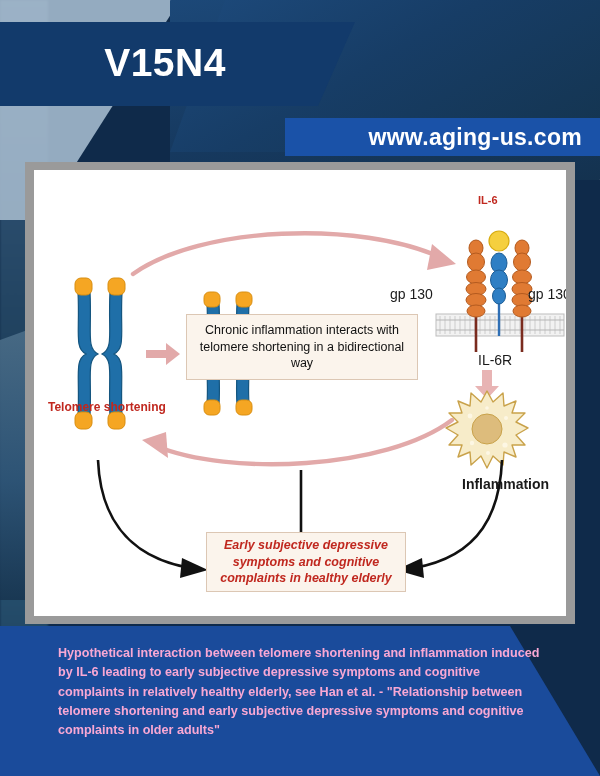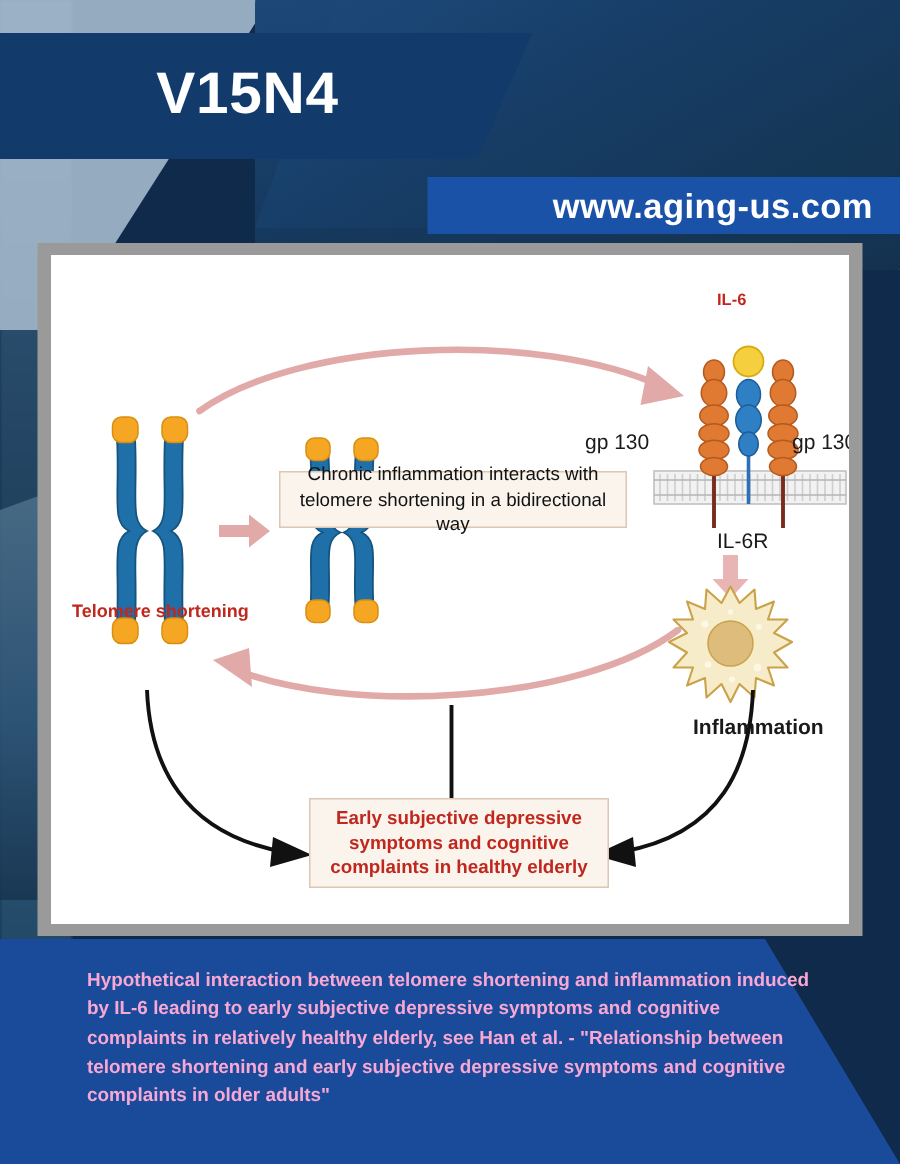--- a/index.html
+++ b/index.html
@@ -197,21 +197,21 @@
     <svg width="340" height="60" style="position:absolute;left:96px;top:58px;">
       <path d="M3,46 C70,-2 230,-8 312,30" stroke="#e2a9a9" stroke-width="4.4" fill="none" stroke-linecap="round"></path>
       <path d="M302,16 L326,36 L297,42 Z" fill="#e2a9a9"></path>
     </svg>
 
     <svg width="320" height="62" style="position:absolute;left:102px;top:248px;">
       <path d="M316,2 C250,52 92,58 20,28" stroke="#e2a9a9" stroke-width="4.4" fill="none" stroke-linecap="round"></path>
       <path d="M30,14 L6,22 L32,40 Z" fill="#e2a9a9"></path>
     </svg>
 
-    <div class="info-box" style="left:152px;top:144px;width:232px;height:38px;padding:4px 10px;">
+    <div class="info-box" style="left:152px;top:144px;width:232px;height:66px;padding:4px 10px;">
       <div class="txt">Chronic inflammation interacts with telomere shortening in a bidirectional way</div>
     </div>
 
     <div class="label-red" style="left:444px;top:24px;font-size:11px;">IL-6</div>
 
     <svg width="150" height="130" style="position:absolute;left:390px;top:58px;">
 
       <rect x="12" y="86" width="128" height="22" fill="#f2f2f2" stroke="#bdbdbd" stroke-width="1"></rect>
       <g stroke="#cfcfcf" stroke-width="1.1">
         <line x1="16" y1="88" x2="16" y2="106"></line>
@@ -312,21 +312,21 @@
     <svg width="22" height="90" style="position:absolute;left:256px;top:300px;">
       <line x1="11" y1="0" x2="11" y2="68" stroke="#111" stroke-width="2.6"></line>
       <path d="M3,64 L11,86 L19,64 Z" fill="#111"></path>
     </svg>
 
     <svg width="120" height="130" style="position:absolute;left:356px;top:288px;">
       <path d="M112,2 C110,52 92,98 24,110" stroke="#111" stroke-width="2.6" fill="none"></path>
       <path d="M32,100 L6,112 L34,120 Z" fill="#111"></path>
     </svg>
 
-    <div class="info-box red-box" style="left:172px;top:362px;width:200px;height:60px;padding:16px 8px;">
+    <div class="info-box red-box" style="left:172px;top:362px;width:200px;height:60px;padding:16px 8px;font-style:italic;">
       <div class="txt">Early subjective depressive symptoms and cognitive complaints in healthy elderly</div>
     </div>
 
   </div>
 
   <div class="caption-band"></div>
   <div class="caption-text">Hypothetical interaction between telomere shortening and inflammation induced by IL-6 leading to early subjective depressive symptoms and cognitive complaints in relatively healthy elderly, see Han et al. - "Relationship between telomere shortening and early subjective depressive symptoms and cognitive complaints in older adults"</div>
 
 </div>
 

